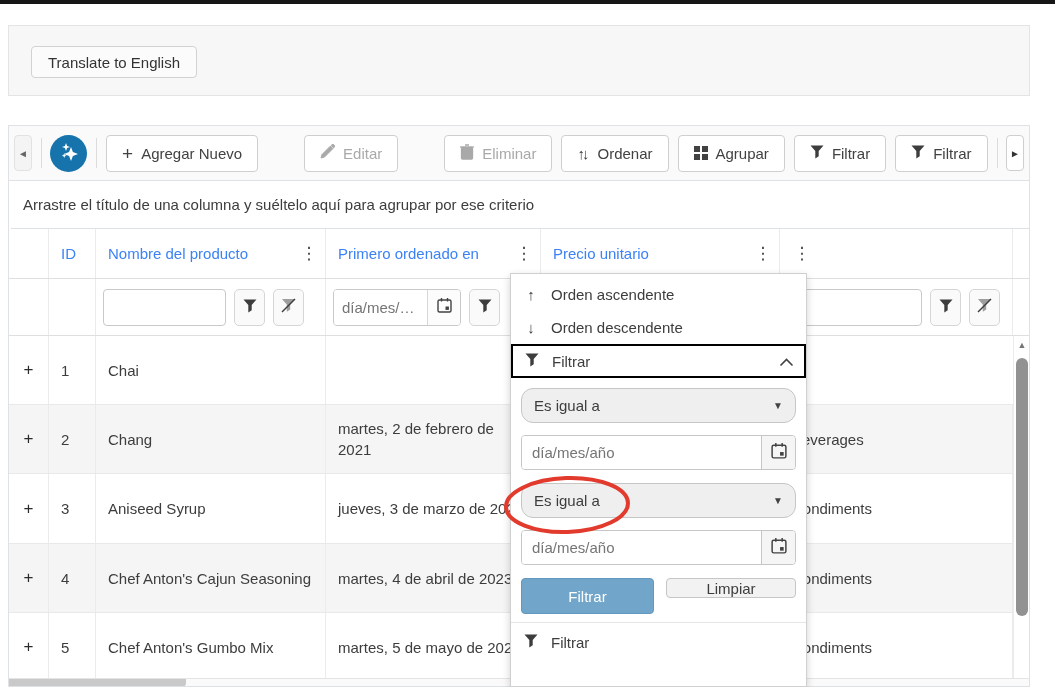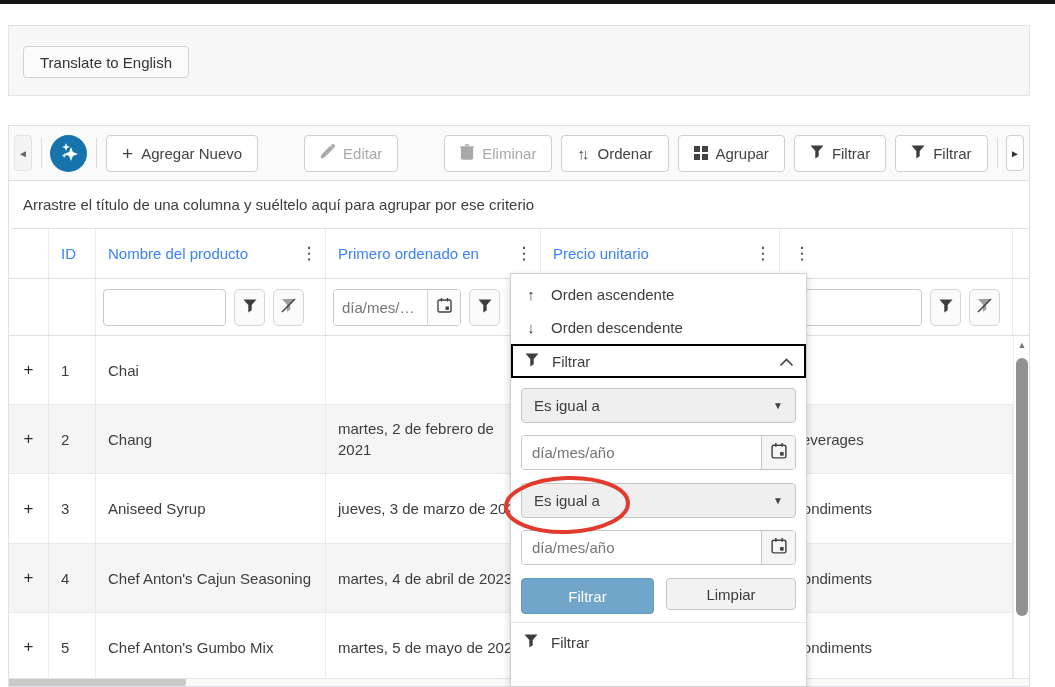--- a/index.html
+++ b/index.html
@@ -6,21 +6,21 @@
   html,body { width:1055px; height:687px; overflow:hidden; background:#fff;
     font-family:"Liberation Sans", sans-serif; font-size:15px; color:#3d3d3d; position:relative; }
 
   .abs { position:absolute; }
 
   
   .top-strip { left:0; top:0; width:1055px; height:4px; background:#161616; }
 
   
   .translate-panel { left:8px; top:25px; width:1022px; height:71px; background:#f7f7f7; border:1px solid #e4e4e4; }
-  .translate-btn { position:absolute; left:14px; top:20px; height:32px; padding:0 16px;
+  .translate-btn { position:absolute; left:22px; top:20px; height:32px; padding:0 16px;
     background:#fbfbfb; border:1px solid #d2d2d2; border-radius:4px; font-size:15px; color:#333;
     display:flex; align-items:center; cursor:pointer; }
 
   
   .grid { left:8px; top:125px; width:1022px; height:562px; border:1px solid #dee2e6; background:#fff; overflow:hidden; }
 
   
   .toolbar { position:absolute; left:0; top:0; width:1020px; height:55px; background:#fafafa;
     border-bottom:1px solid #dee2e6; display:flex; align-items:center; padding:0 5px; gap:9px; }
   .tb-btn { height:37px; padding:0 15px; background:#fff; border:1px solid #cfcfcf; border-radius:4px;
@@ -92,36 +92,36 @@
 
   
   .popup { left:510px; top:273px; width:297px; height:414px; background:#fff; border:1px solid #d0d0d0;
     box-shadow:0 3px 8px rgba(0,0,0,0.18); z-index:10; overflow:hidden; padding-top:4px; }
   .menu-item { height:33px; display:flex; align-items:center; padding:0 10px 0 12px; gap:12px; cursor:pointer; color:#3d3d3d; }
   .menu-item .mi-icon { width:16px; text-align:center; font-size:15px; color:#424242; }
   .menu-item.focused { height:34px; border:2px solid #000; padding-left:11px; }
   .menu-item .grow { flex:1; }
   .menu-item.bottom { border-top:1px solid #e5e5e5; margin-top:8px; height:40px; }
   .filter-form { padding:10px 10px 0 10px; }
-  .sel { height:35px; background:#efefef; border:1px solid #c6c6c6; border-radius:4px; display:flex;
+  .sel { height:35px; background:#efefef; border:1px solid #c6c6c6; border-radius:12px; display:flex;
     align-items:center; padding:0 12px; margin-bottom:12px; cursor:pointer; color:#3d3d3d; }
   .sel .grow { flex:1; }
   .sel .caret { font-size:10px; color:#424242; }
   .p-datewrap { height:35px; border:1px solid #c6c6c6; border-radius:4px; display:flex; overflow:hidden;
     background:#fff; margin-bottom:13px; }
   .p-datewrap input { flex:1; border:none; outline:none; padding:0 10px; font-size:15px; }
   .p-datewrap .cal-btn { width:34px; background:#f5f5f5; border-left:1px solid #c6c6c6; }
   .andor { display:flex; margin-bottom:12px; }
   .andor button { height:36px; font-size:15px; cursor:pointer; font-family:"Liberation Sans", sans-serif; }
   .and-btn { width:49px; background:#1673ac; color:#fff; border:1px solid #1673ac; border-radius:4px 0 0 4px; }
   .or-btn { width:48px; background:#f2f2f2; color:#3d3d3d; border:1px solid #c6c6c6; border-left:none; border-radius:0 4px 4px 0; }
   .form-btns { display:flex; justify-content:space-between; margin-top:1px; }
   .submit-btn { width:133px; height:36px; background:#71a5c9; border:1px solid #6399bf; border-radius:4px;
     color:#fff; font-size:15px; cursor:pointer; font-family:"Liberation Sans", sans-serif; }
-  .clear-btn { width:130px; height:32px; background:#f2f2f2; border:1px solid #c6c6c6; border-radius:4px;
+  .clear-btn { width:130px; height:20px; background:#f2f2f2; border:1px solid #c6c6c6; border-radius:4px;
     color:#3d3d3d; font-size:15px; cursor:pointer; font-family:"Liberation Sans", sans-serif; }
 
   .annotation { left:500px; top:474px; width:136px; height:64px; z-index:20; pointer-events:none; }
 </style>
 </head>
 <body>
 
 <div class="abs top-strip"></div>
 
 <div class="abs translate-panel">

